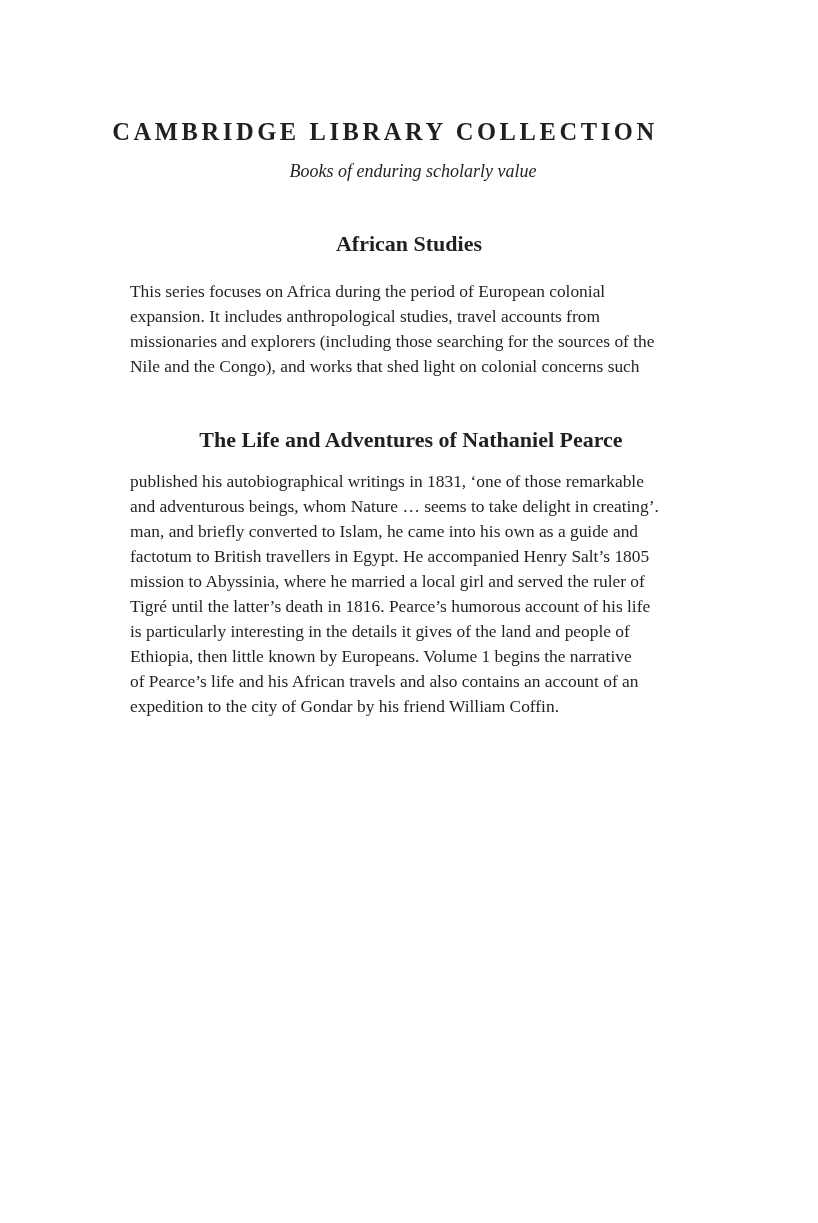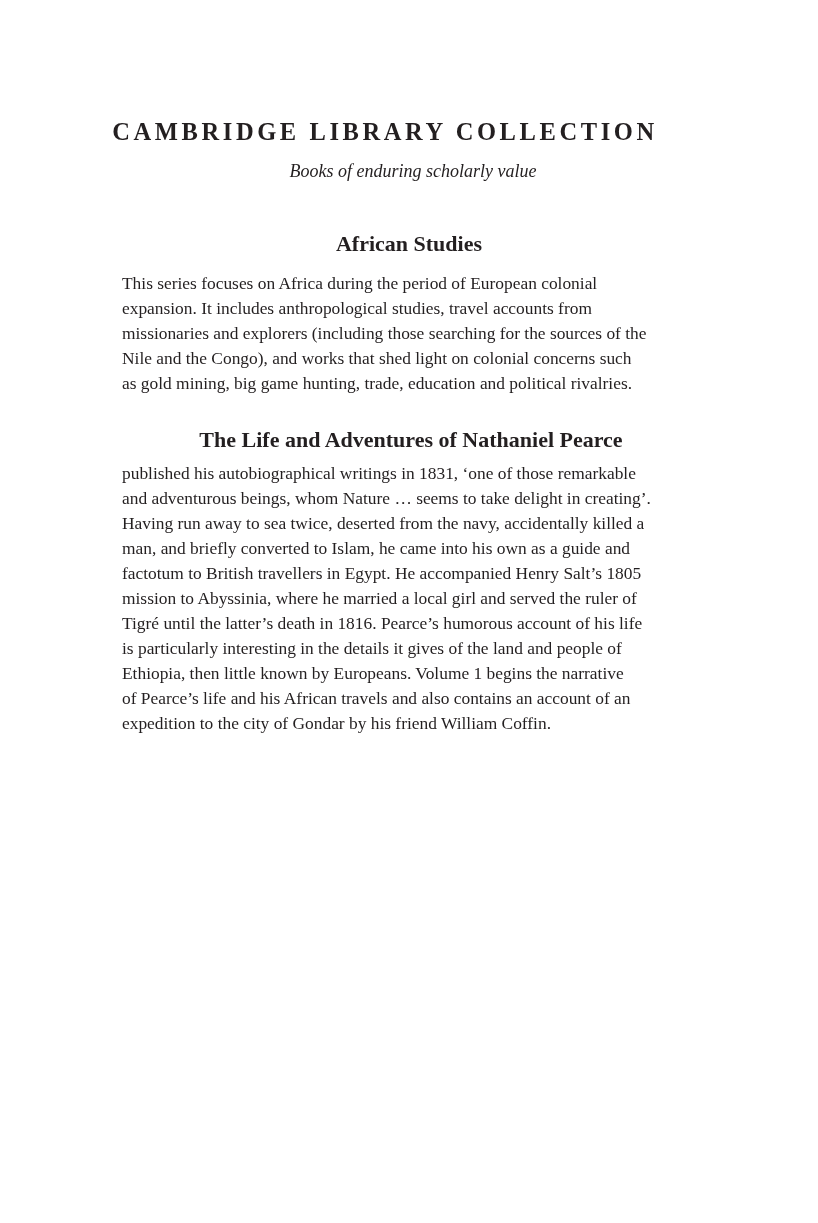--- a/index.html
+++ b/index.html
@@ -48,48 +48,46 @@
       font-weight: bold;
       margin: 0;
       line-height: 30px;
     }
     #h-african { top: 229px; }
     #h-life { top: 425px; padding-left: 2px; }
     .para {
       position: absolute;
       left: 122px;
       width: 590px;
-      margin: 0;
+      margin: 8px;
       font-size: 17.4px;
       line-height: 25px;
     }
     .para span { display: block; white-space: nowrap; }
     #p-african { top: 271px; }
     #p-life { top: 461px; }
   </style>
 </head>
 <body>
 
 <h1 class="series-title">CAMBRIDGE LIBRARY COLLECTION</h1>
 <p class="series-tagline">Books of enduring scholarly value</p>
 
 <h2 class="section-heading" id="h-african">African Studies</h2>
 <div class="para" id="p-african">
   <span>This series focuses on Africa during the period of European colonial</span>
   <span>expansion. It includes anthropological studies, travel accounts from</span>
   <span>missionaries and explorers (including those searching for the sources of the</span>
   <span>Nile and the Congo), and works that shed light on colonial concerns such</span>
-  <span>as gold mining, big game hunting, trade, education and political rivalries.</span>
 </div>
 
 <h2 class="section-heading" id="h-life">The Life and Adventures of Nathaniel Pearce</h2>
 <div class="para" id="p-life">
   <span>published his autobiographical writings in 1831, ‘one of those remarkable</span>
   <span>and adventurous beings, whom Nature … seems to take delight in creating’.</span>
-  <span>Having run away to sea twice, deserted from the navy, accidentally killed a</span>
   <span>man, and briefly converted to Islam, he came into his own as a guide and</span>
   <span>factotum to British travellers in Egypt. He accompanied Henry Salt’s 1805</span>
   <span>mission to Abyssinia, where he married a local girl and served the ruler of</span>
   <span>Tigré until the latter’s death in 1816. Pearce’s humorous account of his life</span>
   <span>is particularly interesting in the details it gives of the land and people of</span>
   <span>Ethiopia, then little known by Europeans. Volume 1 begins the narrative</span>
   <span>of Pearce’s life and his African travels and also contains an account of an</span>
   <span>expedition to the city of Gondar by his friend William Coffin.</span>
 </div>
 

